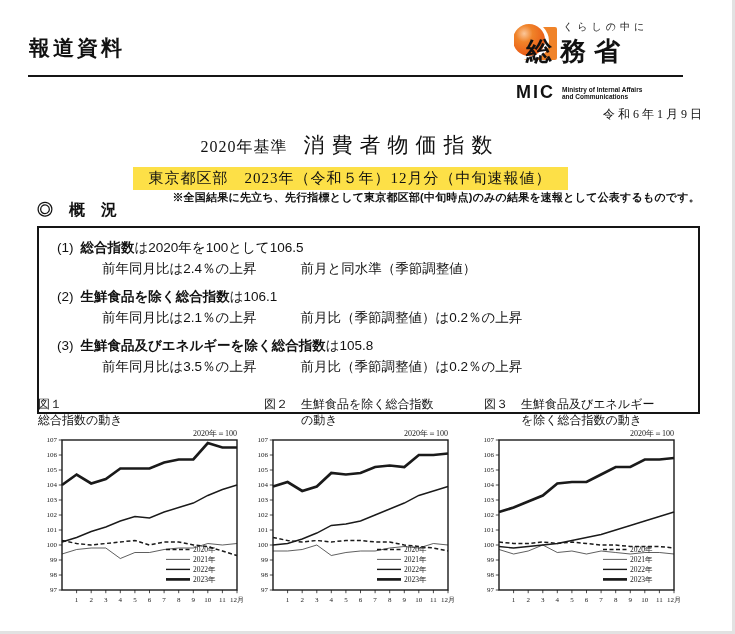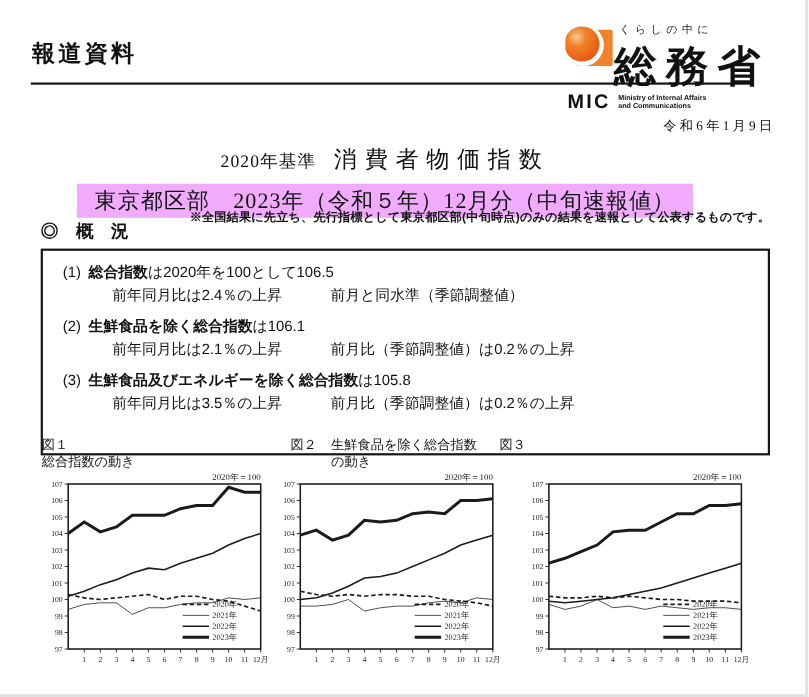--- a/index.html
+++ b/index.html
@@ -5,47 +5,47 @@
   html,body{margin:0;padding:0;background:#fff;}
   .page{position:relative;width:735px;height:634px;background:#fff;overflow:hidden;
         font-family:"Liberation Sans",sans-serif;color:#111;
         border-right:3px solid #e2e2e2;border-bottom:3px solid #e2e2e2;box-sizing:border-box;}
   .abs{position:absolute;}
   
   .doc-label{left:29px;top:34px;font-size:21px;font-weight:bold;letter-spacing:3px;}
   .divider{left:28px;top:75px;width:655px;height:2px;background:#151515;}
   .logo-icon{left:514px;top:20px;width:44px;height:46px;}
   .logo-tagline{left:563px;top:20px;font-size:10px;letter-spacing:4px;color:#1a1a1a;}
-  .logo-ministry{left:558px;top:34px;font-size:39px;font-weight:bold;letter-spacing:8px;white-space:nowrap;}
+  .logo-ministry{left:526px;top:34px;font-size:26px;font-weight:bold;letter-spacing:8px;white-space:nowrap;}
   .mic-row{left:516px;top:83px;display:flex;align-items:center;}
   .mic-mark{font-size:18px;font-weight:600;letter-spacing:2px;line-height:18px;}
   .mic-en{margin-left:7px;font-size:6.5px;font-weight:bold;line-height:7.5px;padding-top:2px;}
   .date-line{left:400px;top:106px;width:305px;text-align:right;font-size:12px;letter-spacing:3px;
              font-family:"Liberation Serif",serif;}
   
   .title-row{left:0;top:131px;width:700px;text-align:center;font-family:"Liberation Serif",serif;white-space:nowrap;}
   .title-base{font-size:16px;letter-spacing:1px;}
   .title-main{font-size:21px;letter-spacing:7px;margin-left:12px;}
   .subtitle-row{left:0;top:167px;width:700px;text-align:center;}
-  .subtitle{display:inline-block;background:#f0abfc;padding:2px 16px;font-size:20px;
+  .subtitle{display:inline-block;background:#fde047;padding:2px 16px;font-size:15px;
             font-family:"Liberation Serif",serif;letter-spacing:1px;}
   .note-line{left:0;top:190px;width:700px;text-align:right;font-size:11px;font-weight:bold;letter-spacing:0.2px;}
   .section-heading{left:37px;top:200px;font-size:16px;font-weight:bold;font-family:"Liberation Serif",serif;}
   
   .summary-box{left:37px;top:226px;width:663px;height:188px;border:2px solid #151515;
                box-sizing:border-box;padding:9px 8px 0 18px;font-size:13.5px;}
   .sum-item{line-height:21px;margin-bottom:7px;}
   .sum-no{margin-right:7px;}
   .sum-name{font-weight:bold;}
   .sum-detail{margin-left:45px;}
   .sum-mom{margin-left:44px;}
   
   .fig-title{top:396px;display:flex;font-size:12px;line-height:16px;font-family:"Liberation Serif",serif;}
   .fig-title .lbl{width:37px;flex:none;}
-  .ft1{left:38px;flex-direction:column;} .ft2{left:264px;justify-content:center;} .ft3{left:454px;}
+  .ft1{left:38px;flex-direction:column;} .ft2{left:264px;justify-content:center;} .ft3{left:484px;}
   
   .chart{top:426px;width:216px;height:186px;}
   .c1{left:30px;} .c2{left:241px;} .c3{left:467px;}
 </style>
 </head>
 <body>
 
 <div class="page">
 
   <div class="abs doc-label">報道資料</div>
@@ -104,20 +104,21 @@
   <div class="abs fig-title ft1">
     <span class="lbl">図１</span>
     <span><span>総合指数の動き</span><br><span></span></span>
   </div>
   <div class="abs fig-title ft2">
     <span class="lbl">図２</span>
     <span><span>生鮮食品を除く総合指数</span><br><span>の動き</span></span>
   </div>
   <div class="abs fig-title ft3">
     <span class="lbl">図３</span>
+    <span><span>生鮮食品及びエネルギー</span><br><span>を除く総合指数の動き</span></span>
   </div>
 
   <div class="abs chart c1"><svg viewBox="0 0 216 186" width="216" height="186" style="font-family:'Liberation Serif',serif" fill="#1a1a1a">
         <text x="207" y="10" text-anchor="end" font-size="8">2020年＝100</text>
         <rect x="32" y="14" width="175" height="150" fill="none" stroke="#1a1a1a" stroke-width="1.4"></rect>
         <line x1="28.8" y1="164.0" x2="32" y2="164.0" stroke="#1a1a1a" stroke-width="0.8"></line>
         <text x="27" y="166.4" text-anchor="end" font-size="7">97</text>
         <line x1="28.8" y1="149.0" x2="32" y2="149.0" stroke="#1a1a1a" stroke-width="0.8"></line>
         <text x="27" y="151.4" text-anchor="end" font-size="7">98</text>
         <line x1="28.8" y1="134.0" x2="32" y2="134.0" stroke="#1a1a1a" stroke-width="0.8"></line>

